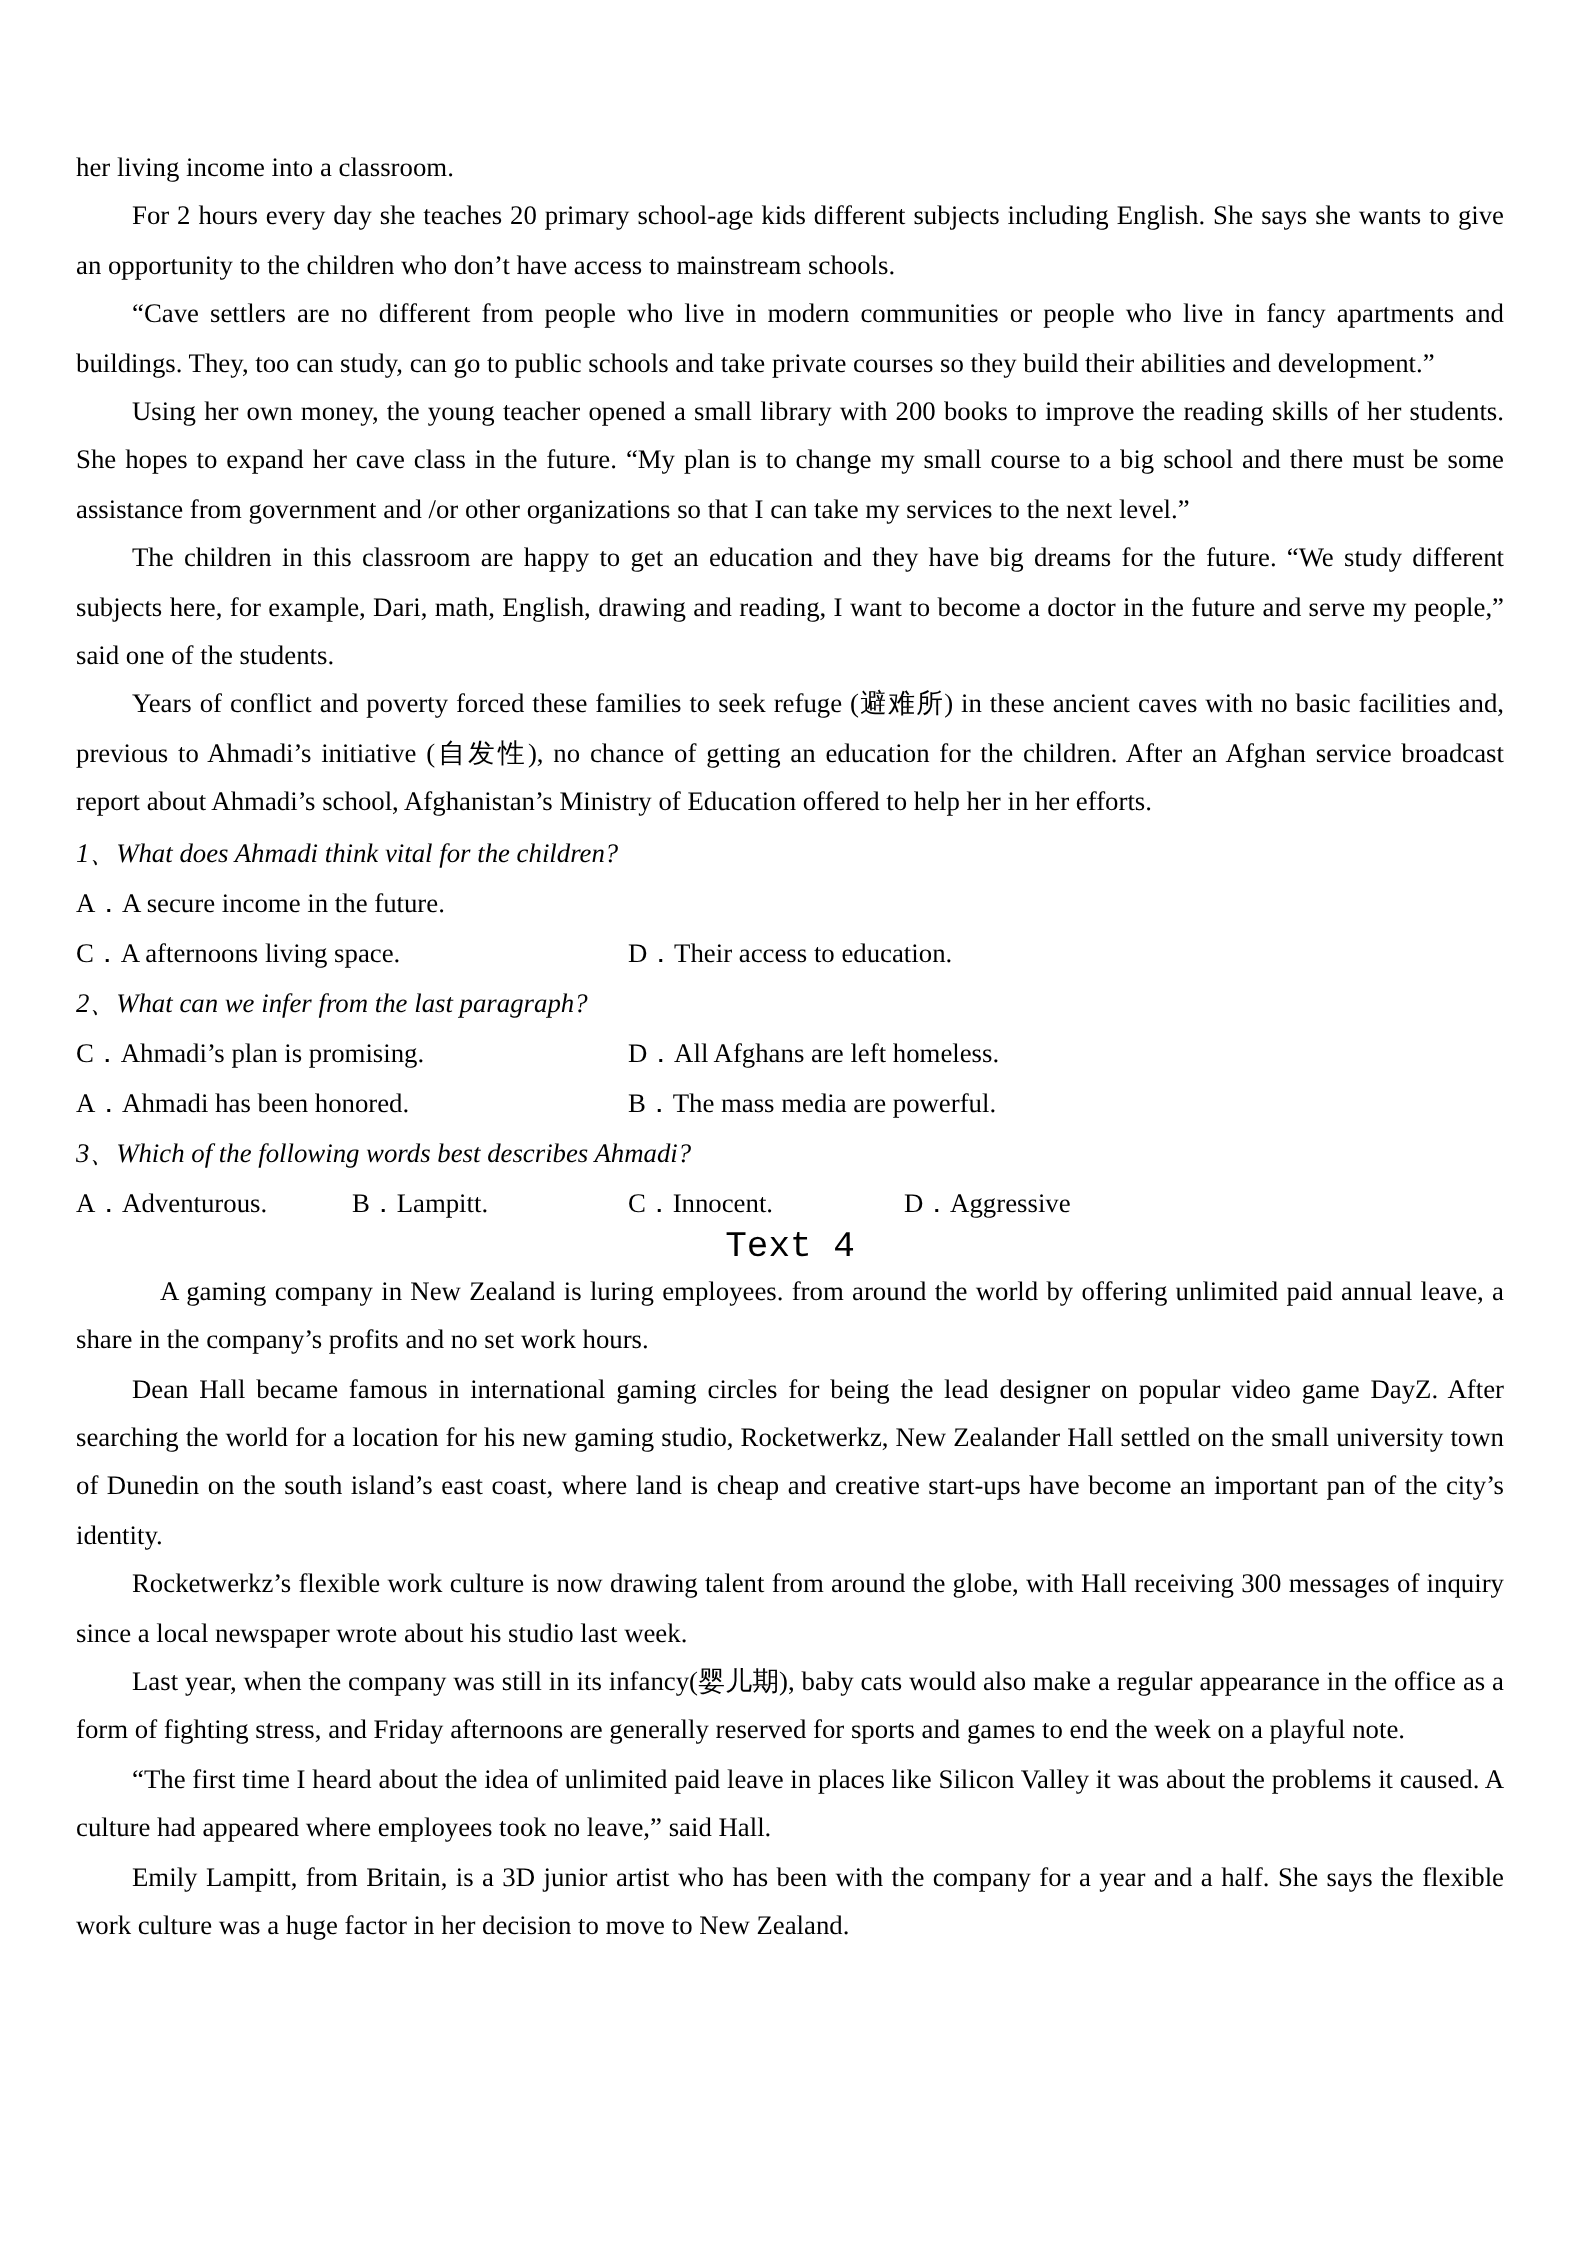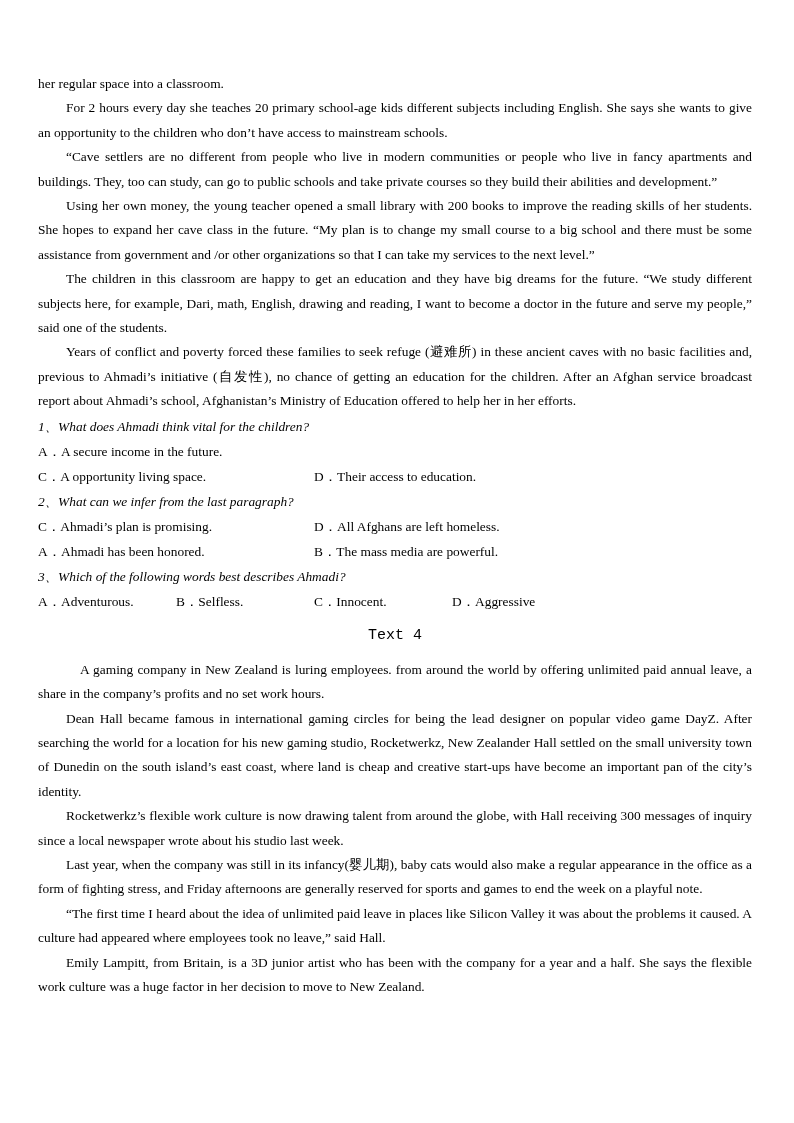--- a/index.html
+++ b/index.html
@@ -5,63 +5,63 @@
   html, body { margin: 0; padding: 0; background: #ffffff; }
   body { width: 794px; height: 1123px; position: relative; overflow: hidden;
          font-family: "Liberation Serif", serif; color: #000; font-size: 13.4px; }
   .page { position: absolute; left: 38px; top: 72px; width: 714px; }
   .p { margin: 0; line-height: 24.4px; text-align: justify; text-align-last: left; }
   .indent { text-indent: 28px; }
   .q { margin: 0; line-height: 25px; font-style: italic; }
   .opts { display: flex; line-height: 25px; }
   .opt2 { width: 276px; }
   .opt4 { width: 138px; }
-  .title { font-family: "Liberation Mono", monospace; text-align: center; line-height: 20px; font-size: 15px; margin: 12px; }
+  .title { font-family: "Liberation Mono", monospace; text-align: center; line-height: 20px; font-size: 18px; margin: 0; }
   .u { }
   .lead { text-indent: 42px; }
 </style>
 </head>
 <body>
 
 <div class="page">
-  <p class="p">her regular space into a classroom.</p>
+  <p class="p">her living income into a classroom.</p>
   <p class="p indent">For 2 hours every day she teaches 20 primary school-age kids different subjects including English. She says she wants to give an opportunity to the children who don’t have access to mainstream schools.</p>
   <p class="p indent">“Cave settlers are no different from people who live in modern communities or people who live in fancy apartments and buildings. They, too can study, can go to public schools and take private courses so they build their abilities and development.”</p>
   <p class="p indent">Using her own money, the young teacher opened a small library with 200 books to improve the reading skills of her students. She hopes to expand her cave class in the future. “My plan is to change my small course to a big school and there must be some assistance from government and /or other organizations so that I can take my services to the next level.”</p>
   <p class="p indent">The children in this classroom are happy to get an education and they have big dreams for the future. “We study different subjects here, for example, Dari, math, English, drawing and reading, I want to become a doctor in the future and serve my people,” said one of the students.</p>
   <p class="p indent">Years of conflict and poverty forced these families to seek refuge (避难所) in these ancient caves with no basic facilities and, previous to Ahmadi’s initiative (自发性), no chance of getting an education for the children. After an Afghan service broadcast report about Ahmadi’s school, Afghanistan’s Ministry of Education offered to help her in her efforts.</p>
 
   <div>
     <p class="q">1、What does Ahmadi think vital for the children?</p>
     <div class="opts">
       <span class="opt2">A．A secure income in the future.</span>
     </div>
     <div class="opts">
-      <span class="opt2">C．A opportunity living space.</span>
+      <span class="opt2">C．A afternoons living space.</span>
       <span>D．Their access to education.</span>
     </div>
   </div>
 
   <div>
     <p class="q">2、What can we infer from the last paragraph?</p>
     <div class="opts">
       <span class="opt2">C．Ahmadi’s plan is promising.</span>
       <span>D．All Afghans are left homeless.</span>
     </div>
     <div class="opts">
       <span class="opt2">A．Ahmadi has been honored.</span>
       <span>B．The mass media are powerful.</span>
     </div>
   </div>
 
   <div>
     <p class="q">3、Which of the following words best describes Ahmadi?</p>
     <div class="opts">
       <span class="opt4">A．Adventurous.</span>
-      <span class="opt4">B．Selfless.</span>
+      <span class="opt4">B．Lampitt.</span>
       <span class="opt4">C．Innocent.</span>
       <span>D．Aggressive</span>
     </div>
   </div>
 
   <p class="title">Text 4</p>
   <p class="p lead"><span>A gaming company in New Zealand is </span><span class="u">luring </span><span>employees. from around the world by offering unlimited paid annual leave, a share in the company’s profits and no set work hours.</span></p>
   <p class="p indent">Dean Hall became famous in international gaming circles for being the lead designer on popular video game DayZ. After searching the world for a location for his new gaming studio, Rocketwerkz, New Zealander Hall settled on the small university town of Dunedin on the south island’s east coast, where land is cheap and creative start-ups have become an important pan of the city’s identity.</p>
   <p class="p indent">Rocketwerkz’s flexible work culture is now drawing talent from around the globe, with Hall receiving 300 messages of inquiry since a local newspaper wrote about his studio last week.</p>
   <p class="p indent">Last year, when the company was still in its infancy(婴儿期), baby cats would also make a regular appearance in the office as a form of fighting stress, and Friday afternoons are generally reserved for sports and games to end the week on a playful note.</p>

